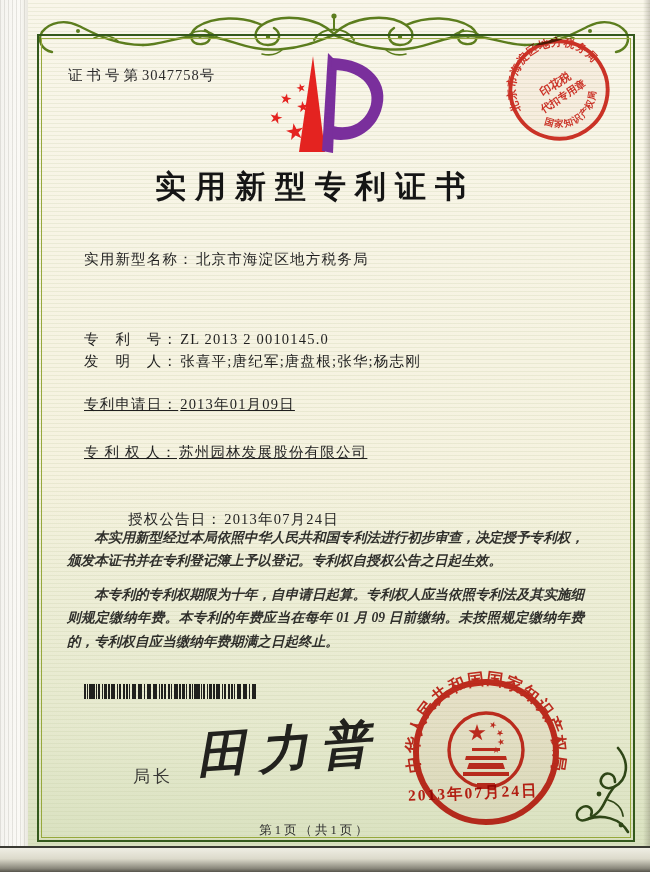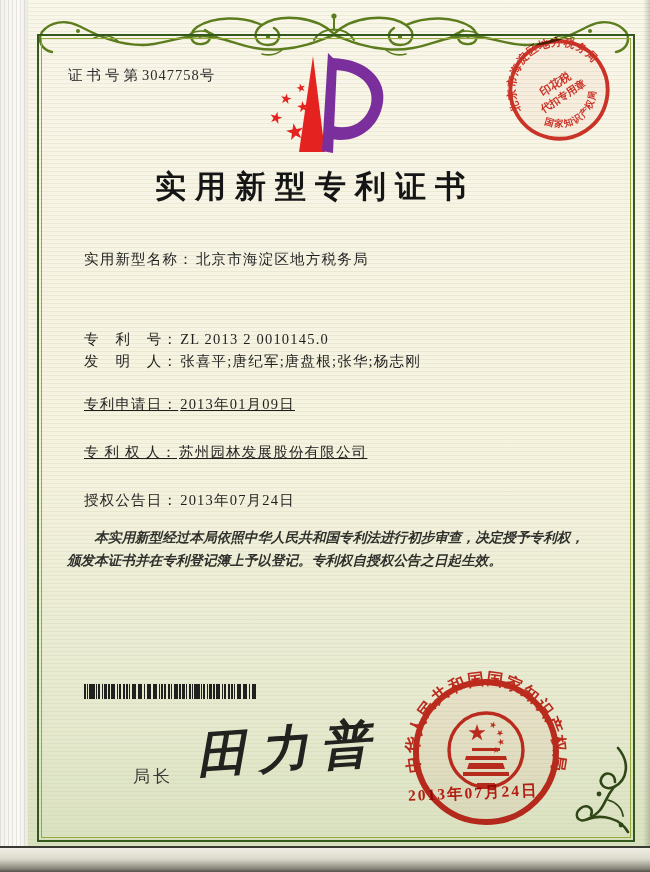--- a/index.html
+++ b/index.html
@@ -40,21 +40,21 @@
   }
 
   .title{
     position:absolute;left:0;right:20px;top:166px;text-align:center;
     font-size:31px;font-weight:bold;color:#151515;letter-spacing:9px;
   }
 
   .fields{position:absolute;left:84px;top:0;width:520px;}
   .frow{position:absolute;left:0;font-size:14.5px;color:#1f1f1f;letter-spacing:1.2px;white-space:nowrap;}
   .frow .val{margin-left:2px;}
-  .f0{top:250px;} .f1{top:305px;margin-top:47px;} .f2{top:330px;} .f3{top:395px;text-decoration:underline;} .f4{top:443px;text-decoration:underline;} .f5{top:491px;}
+  .f0{top:250px;} .f1{top:305px;margin-top:47px;} .f2{top:330px;} .f3{top:395px;text-decoration:underline;} .f4{top:443px;text-decoration:underline;} .f5{top:510px;margin-left:44px;}
 
   .paras{
     position:absolute;left:57px;top:516px;width:537px;
     font-size:13.6px;line-height:23.4px;color:#30302c;
     font-style:italic;text-align:justify;
   }
   .paras p{margin:10px;text-indent:2em;font-weight:bold;}
 
   .barcode{
     position:absolute;left:84px;top:684px;width:172px;height:15px;
@@ -189,20 +189,21 @@
     <div class="frow f0"><span>实用新型名称：</span><span class="val">北京市海淀区地方税务局</span></div>
     <div class="frow f1"><span>发　明　人：</span><span class="val">张喜平;唐纪军;唐盘根;张华;杨志刚</span></div>
     <div class="frow f2"><span>专　利　号：</span><span class="val">ZL 2013 2 0010145.0</span></div>
     <div class="frow f3"><span>专利申请日：</span><span class="val">2013年01月09日</span></div>
     <div class="frow f4"><span>专 利 权 人：</span><span class="val">苏州园林发展股份有限公司</span></div>
     <div class="frow f5"><span>授权公告日：</span><span class="val">2013年07月24日</span></div>
   </div>
 
   <div class="paras">
     <p>本实用新型经过本局依照中华人民共和国专利法进行初步审查，决定授予专利权，颁发本证书并在专利登记簿上予以登记。专利权自授权公告之日起生效。</p>
+    <p>本专利的专利权期限为十年，自申请日起算。专利权人应当依照专利法及其实施细则规定缴纳年费。本专利的年费应当在每年 01 月 09 日前缴纳。未按照规定缴纳年费的，专利权自应当缴纳年费期满之日起终止。</p>
   </div>
 
   <div class="barcode"></div>
 
   <div class="sig-label">局长</div>
   <div class="sig-name">田力普</div>
 
   <svg class="seal" viewBox="0 0 176 176">
     <circle cx="88" cy="86" r="70" fill="rgba(213,40,30,0.05)" stroke="#cf2318" stroke-width="6"></circle>
     <path id="sealArc" d="M 25 112 A 68 68 0 1 1 151 112" fill="none"></path>
@@ -218,18 +219,19 @@
       <use href="#star5" transform="translate(15,-8) scale(3.6) rotate(55)"></use>
       <use href="#star5" transform="translate(10,0) scale(3.6) rotate(70)"></use>
       <path d="M-20,6 L20,6 L21,10 L-21,10 Z"></path>
       <path d="M-17,13 L17,13 L19,19 L-19,19 Z"></path>
       <rect x="-23" y="22" width="46" height="4"></rect>
       <rect x="-14" y="-2" width="28" height="3"></rect>
     </g>
   </svg>
   <div class="seal-date">2013年07月24日</div>
 
+  <div class="footer">第1页（共1页）</div>
 
 </div>
 
 <div class="scan-left"></div>
 <div class="scan-right"></div>
 <div class="scan-bottom"></div>
 
 </body></html>

